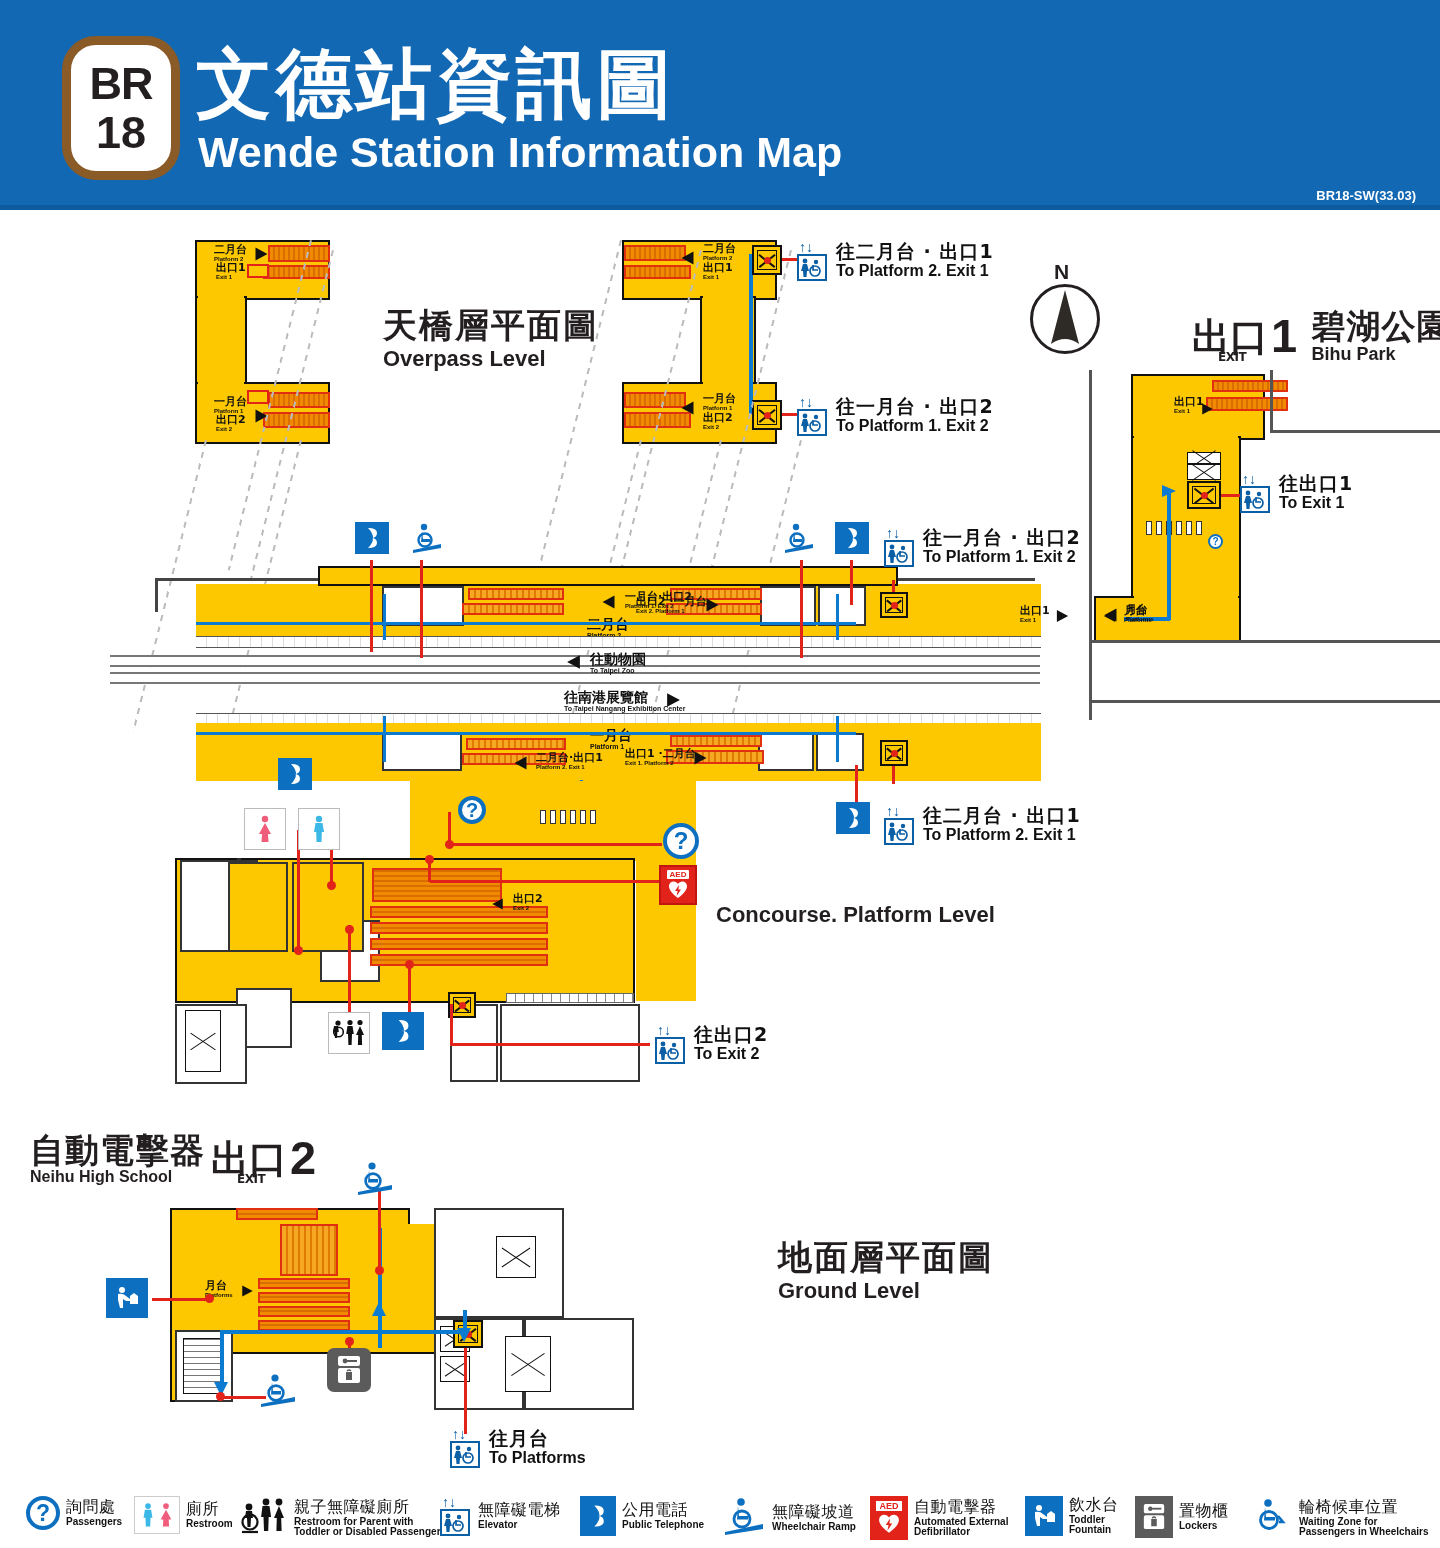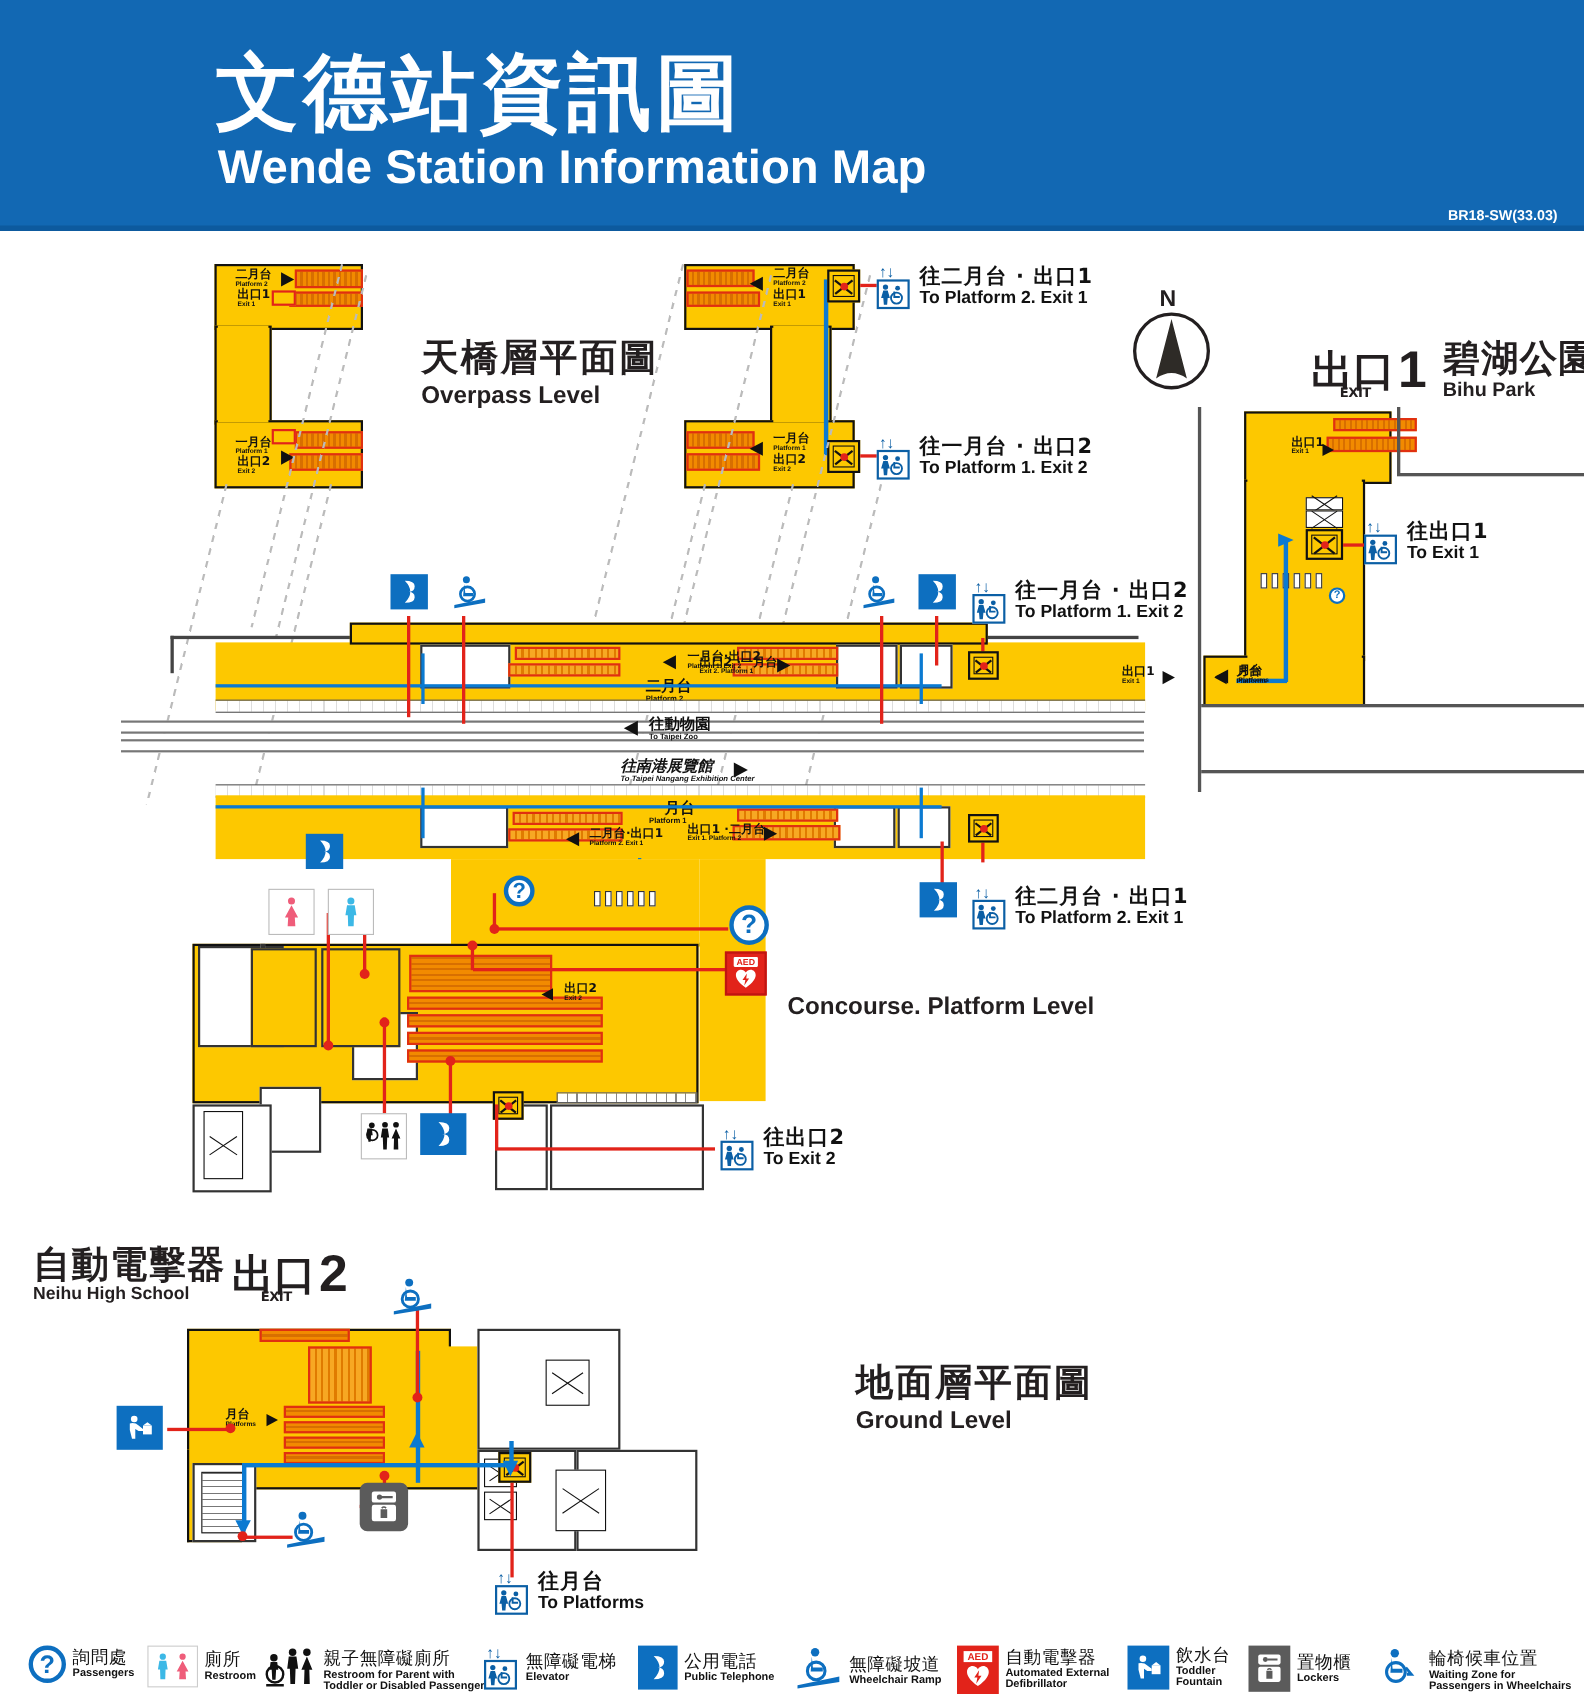--- a/index.html
+++ b/index.html
@@ -182,20 +182,24 @@
   .leg .lic { flex:0 0 auto; position:relative; }
   .leg .ltx { line-height:1.0; color:#111; white-space:nowrap; }
   .leg .ltx .zh { display:block; font-size:16px; font-weight:normal; font-family:"DejaVu Sans",sans-serif; letter-spacing:.5px;}
   .leg .ltx .en { display:block; font-size:10px; font-weight:bold; margin-top:2px; }
   .leg .ltx .en2 { display:block; font-size:10px; font-weight:bold; }
 </style>
 </head>
 <body>
 
 <div id="header">
+  <div id="station-badge">
+    <span class="bline">BR</span>
+    <span class="bnum">18</span>
+  </div>
   <div id="title-zh">文德站資訊圖</div>
   <div id="title-en">Wende Station Information Map</div>
   <div id="doc-code">BR18-SW(33.03)</div>
 </div>
 <div id="header-rule"></div>
 
 <div id="compass">
   <div class="n">N</div>
   <div class="ring"></div>
   <svg style="position:absolute;left:20px;top:22px;" width="70" height="70" viewBox="0 0 70 70">
@@ -473,21 +477,21 @@
 <div class="arrowR" style="left:705px;top:597px;transform:scale(.8);"></div>
 
 <div class="track" style="left:110px;top:655px;width:930px;height:12px;"></div>
 <div class="track" style="left:110px;top:672px;width:930px;height:12px;"></div>
 <div class="maplabel" style="left:590px;top:652px;">
   <span class="zh">往動物園</span>
   <span class="en">To Taipei Zoo</span>
 </div>
 <div class="arrowL" style="left:566px;top:654px;transform:scale(.85);"></div>
 
-<div class="maplabel" style="left:564px;top:690px;font-style:italic;">
+<div class="maplabel" style="left:564px;top:690px;">
   <span class="zh">往南港展覽館</span>
   <span class="en">To Taipei Nangang Exhibition Center</span>
 </div>
 <div class="arrowR" style="left:666px;top:692px;transform:scale(.85);"></div>
 
 <div>
   <div class="pedge" style="left:196px;top:713px;width:845px;height:12px;background:repeating-linear-gradient(90deg,#fff 0 10px,#ddd 10px 11px);"></div>
   <div class="yellow-nb" style="left:196px;top:723px;width:845px;height:58px;"></div>
 
   <div class="wroom" style="left:382px;top:733px;width:80px;height:38px;"></div>

